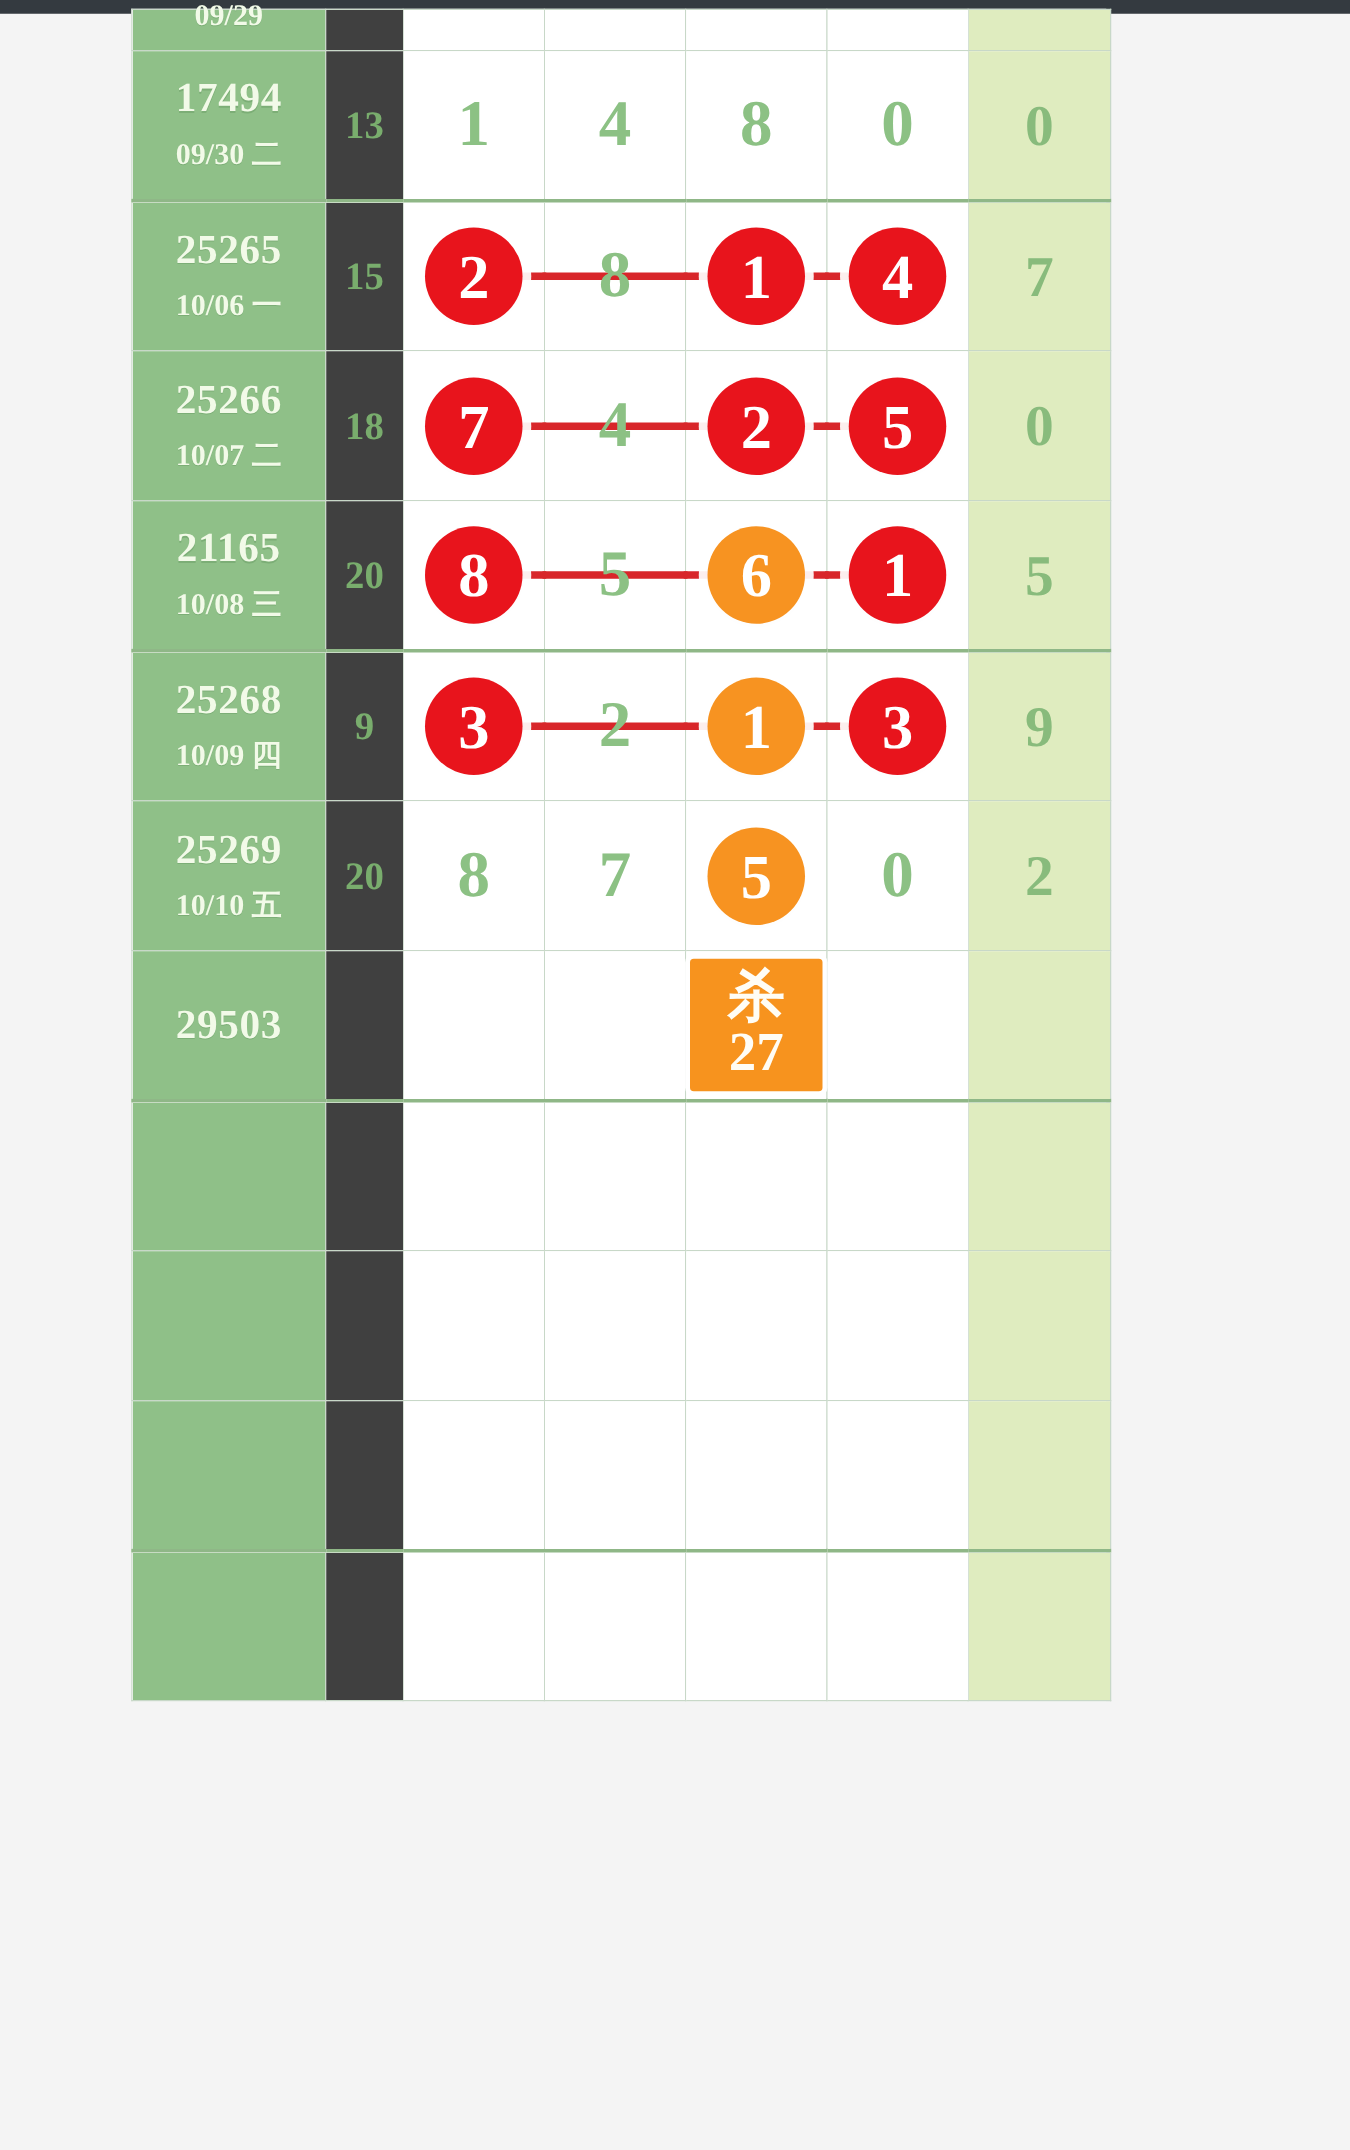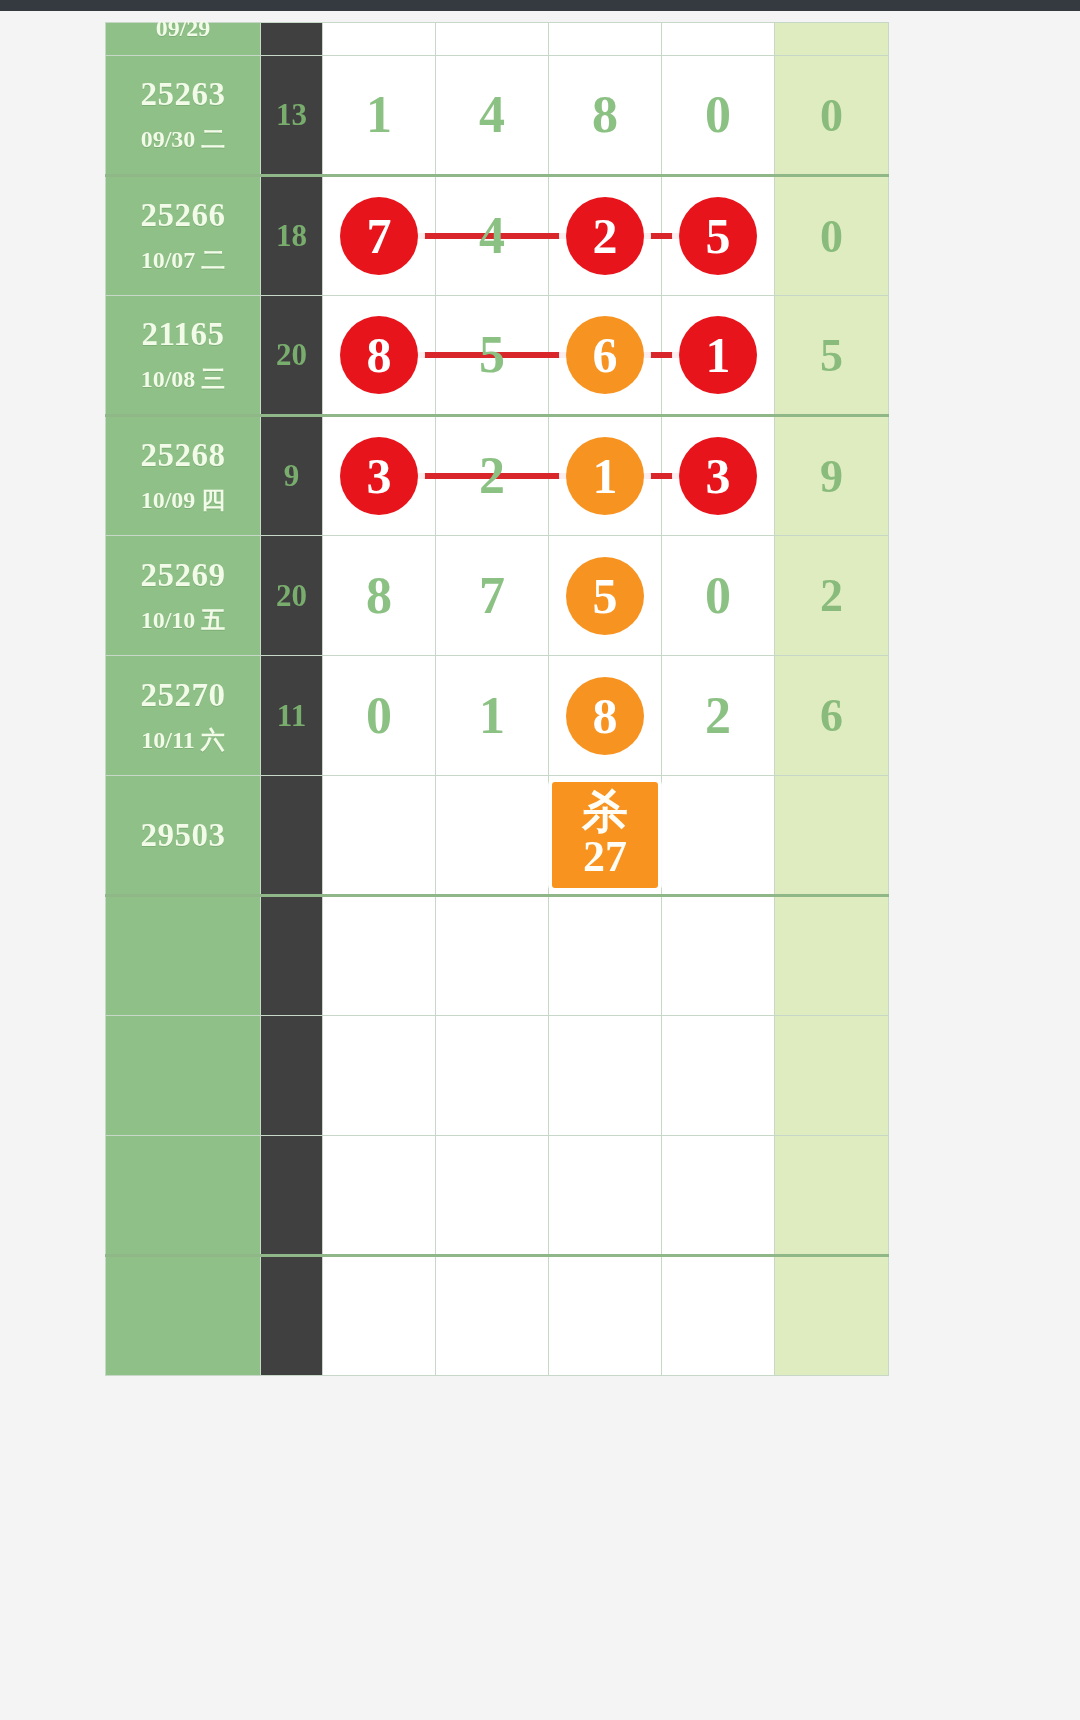--- a/index.html
+++ b/index.html
@@ -9,21 +9,21 @@
     font-family: "Liberation Serif", "DejaVu Serif", serif;
     overflow: hidden;
   }
   #topbar {
     position: absolute; top: 0; left: 0;
     width: 1080px; height: 11px;
     background: #343a40;
   }
   #table-wrap {
     position: absolute;
-    left: 105px; top: 22px;
+    left: 105px; top: 7px;
     width: 780px;
     background: #ffffff;
   }
   table.grid {
     border-collapse: collapse;
     width: 780px;
     table-layout: fixed;
   }
   table.grid td {
     border: 1px solid #c8d8c8;
@@ -179,32 +179,44 @@
           </td>
           <td class="sum r-top"></td>
           <td class="digit r-top"></td>
           <td class="digit r-top"></td>
           <td class="digit r-top"></td>
           <td class="digit r-top"></td>
           <td class="last r-top"></td>
         </tr>
         <tr class="grp-end">
           <td class="issue r-data">
-            <span class="issue-no">25263</span>
+            <span class="issue-no">17494</span>
             <span class="issue-date">09/30 二</span>
           </td>
           <td class="sum r-data"><span>13</span></td>
           <td class="digit r-data"><span class="plain">1</span></td>
           <td class="digit r-data"><span class="plain">4</span></td>
           <td class="digit r-data"><span class="plain">8</span></td>
           <td class="digit r-data"><span class="plain">0</span></td>
           <td class="last r-data"><span>0</span></td>
         </tr>
         <tr>
           <td class="issue r-data">
+            <span class="issue-no">25265</span>
+            <span class="issue-date">10/06 一</span>
+          </td>
+          <td class="sum r-data"><span>15</span></td>
+          <td class="digit r-data"><div class="link l-right"></div><span class="ball red">2</span></td>
+          <td class="digit r-data"><div class="link l-full"></div><span class="plain">8</span></td>
+          <td class="digit r-data"><div class="link l-full"></div><span class="ball red">1</span></td>
+          <td class="digit r-data"><div class="link l-left"></div><span class="ball red">4</span></td>
+          <td class="last r-data"><span>7</span></td>
+        </tr>
+        <tr>
+          <td class="issue r-data">
             <span class="issue-no">25266</span>
             <span class="issue-date">10/07 二</span>
           </td>
           <td class="sum r-data"><span>18</span></td>
           <td class="digit r-data"><div class="link l-right"></div><span class="ball red">7</span></td>
           <td class="digit r-data"><div class="link l-full"></div><span class="plain">4</span></td>
           <td class="digit r-data"><div class="link l-full"></div><span class="ball red">2</span></td>
           <td class="digit r-data"><div class="link l-left"></div><span class="ball red">5</span></td>
           <td class="last r-data"><span>0</span></td>
         </tr>
@@ -237,32 +249,20 @@
             <span class="issue-no">25269</span>
             <span class="issue-date">10/10 五</span>
           </td>
           <td class="sum r-data"><span>20</span></td>
           <td class="digit r-data"><span class="plain">8</span></td>
           <td class="digit r-data"><span class="plain">7</span></td>
           <td class="digit r-data"><span class="ball orange">5</span></td>
           <td class="digit r-data"><span class="plain">0</span></td>
           <td class="last r-data"><span>2</span></td>
         </tr>
-        <tr>
-          <td class="issue r-data">
-            <span class="issue-no">25270</span>
-            <span class="issue-date">10/11 六</span>
-          </td>
-          <td class="sum r-data"><span>11</span></td>
-          <td class="digit r-data"><span class="plain">0</span></td>
-          <td class="digit r-data"><span class="plain">1</span></td>
-          <td class="digit r-data"><span class="ball orange">8</span></td>
-          <td class="digit r-data"><span class="plain">2</span></td>
-          <td class="last r-data"><span>6</span></td>
-        </tr>
         <tr class="grp-end">
           <td class="issue r-data">
             <span class="issue-no">29503</span>
           </td>
           <td class="sum r-data"></td>
           <td class="digit r-data"></td>
           <td class="digit r-data"></td>
           <td class="digit r-data"><div class="kill-box">
               <span class="k-cn">杀</span>
               <span class="k-num">27</span>

